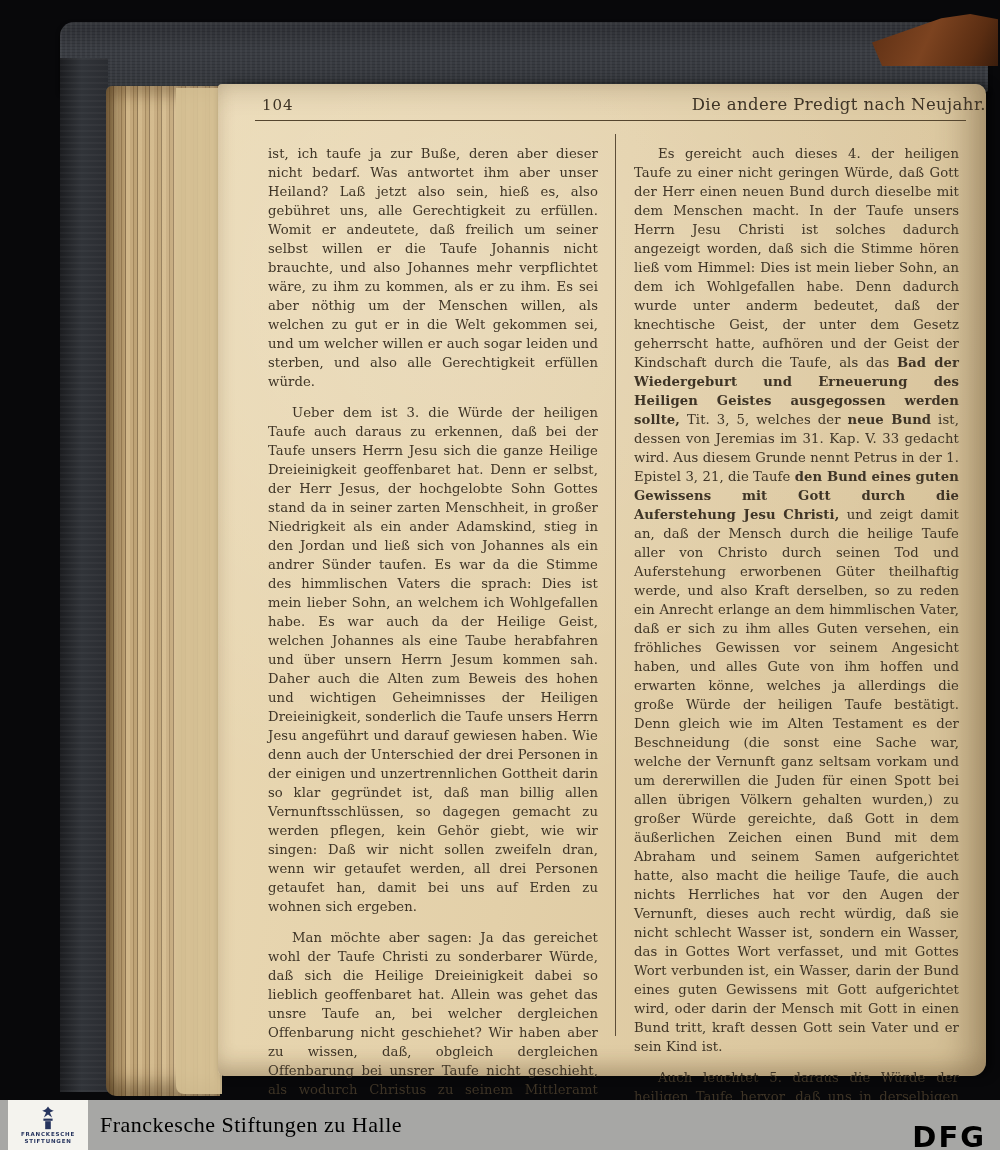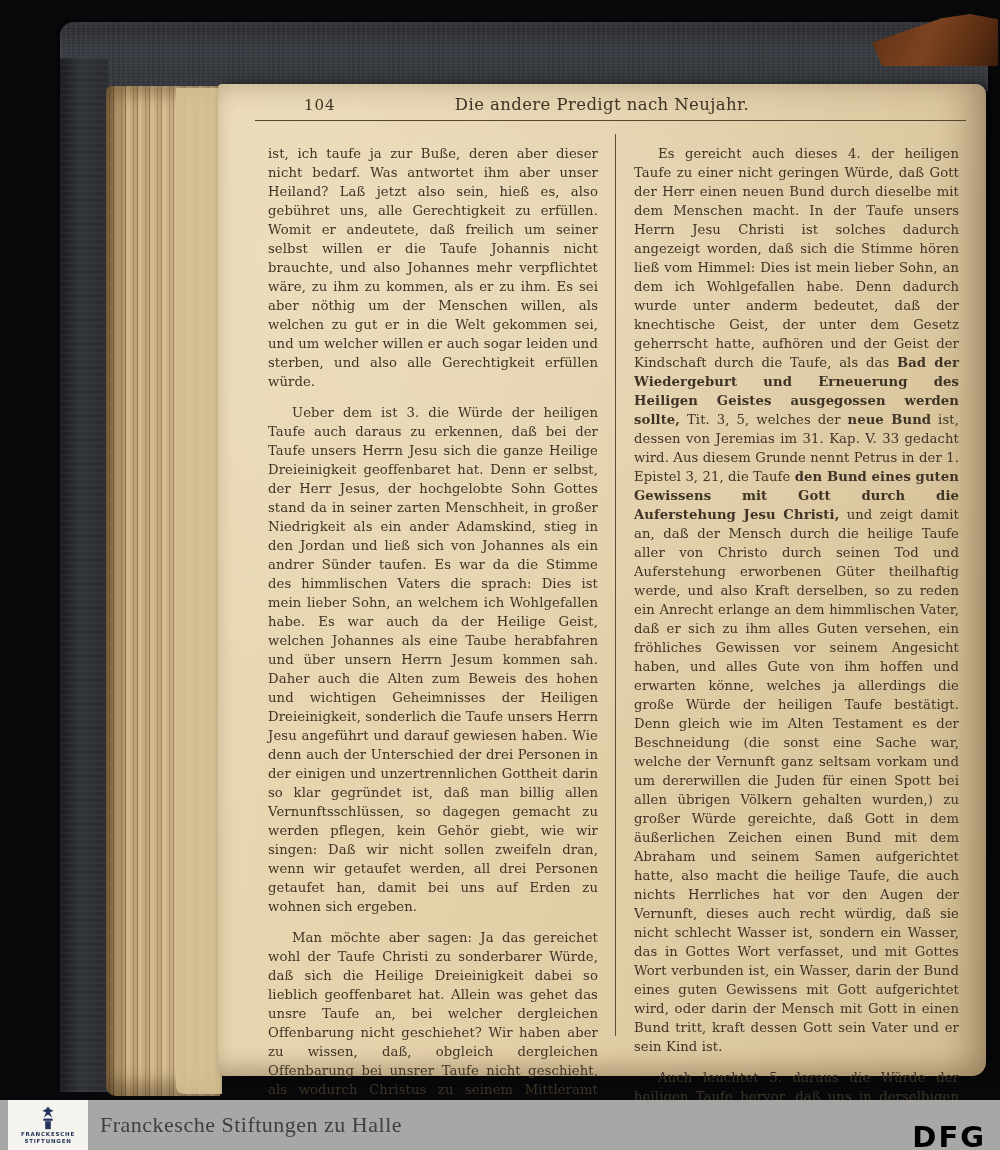--- a/index.html
+++ b/index.html
@@ -52,22 +52,22 @@
     position:absolute;left:218px;top:84px;width:768px;height:992px;
     background:
       radial-gradient(120% 90% at 30% 20%, rgba(255,255,255,.18), rgba(255,255,255,0) 60%),
       linear-gradient(100deg,#ead9b4 0%,#e3d0a9 45%,#dcc8a0 75%,#d2bd93 100%);
     border-radius:4px 10px 14px 6px;
     box-shadow:inset -20px 0 30px rgba(70,45,20,.28), inset 0 -10px 18px rgba(90,60,30,.18),
                6px 0 10px rgba(0,0,0,.55);
     color:#3e3426;
   }
   
-  .page-number{position:absolute;left:44px;top:12px;font-size:15px;letter-spacing:1px;margin-left:42px;}
-  .running-title{position:absolute;left:0;top:11px;width:100%;text-align:center;font-size:16.5px;letter-spacing:.4px;}
+  .page-number{position:absolute;left:44px;top:12px;font-size:15px;letter-spacing:1px;}
+  .running-title{position:absolute;left:0;top:11px;width:100%;text-align:right;font-size:16.5px;letter-spacing:.4px;}
   .header-rule{position:absolute;left:37px;right:20px;top:36px;border-top:1.5px solid #55462f;}
   .col{position:absolute;top:48px;font-size:13.2px;line-height:19px;text-align:justify;letter-spacing:.1px;}
   .col-left{left:38px;width:354px;}
   .col-right{left:404px;width:349px;}
   .col-divider{position:absolute;left:397px;top:50px;width:1px;height:902px;background:#5d4e39;}
   .para{margin:12px;}
   .para.indent{text-indent:24px;}
   .bold{font-weight:700;}
   
   .footer-bar{
@@ -76,21 +76,21 @@
   }
   .logo-box{
     position:absolute;left:8px;top:0;width:80px;height:50px;background:#f4f3ee;
     display:flex;flex-direction:column;align-items:center;justify-content:center;gap:1px;
   }
   .logo-emblem{width:20px;height:24px;display:block;}
   .logo-caption{font-family:"DejaVu Sans",sans-serif;font-size:5.5px;letter-spacing:.8px;
     color:#26345e;line-height:6.5px;text-align:center;font-weight:700;}
   .institution{
     position:absolute;left:100px;top:0;height:50px;display:flex;align-items:center;
-    color:#404040;font-family:"Liberation Serif",serif;font-size:22px;letter-spacing:.5px;
+    color:#000000;font-family:"Liberation Serif",serif;font-size:22px;letter-spacing:.5px;
   }
   .dfg-logo{
     position:absolute;right:14px;top:12px;height:50px;display:flex;align-items:center;
     color:#000000;font-family:"DejaVu Sans",sans-serif;font-size:29px;font-weight:800;letter-spacing:2px;margin-left:48px;
   }
 </style>
 </head>
 <body>
 
 <div class="cover-top"></div>

